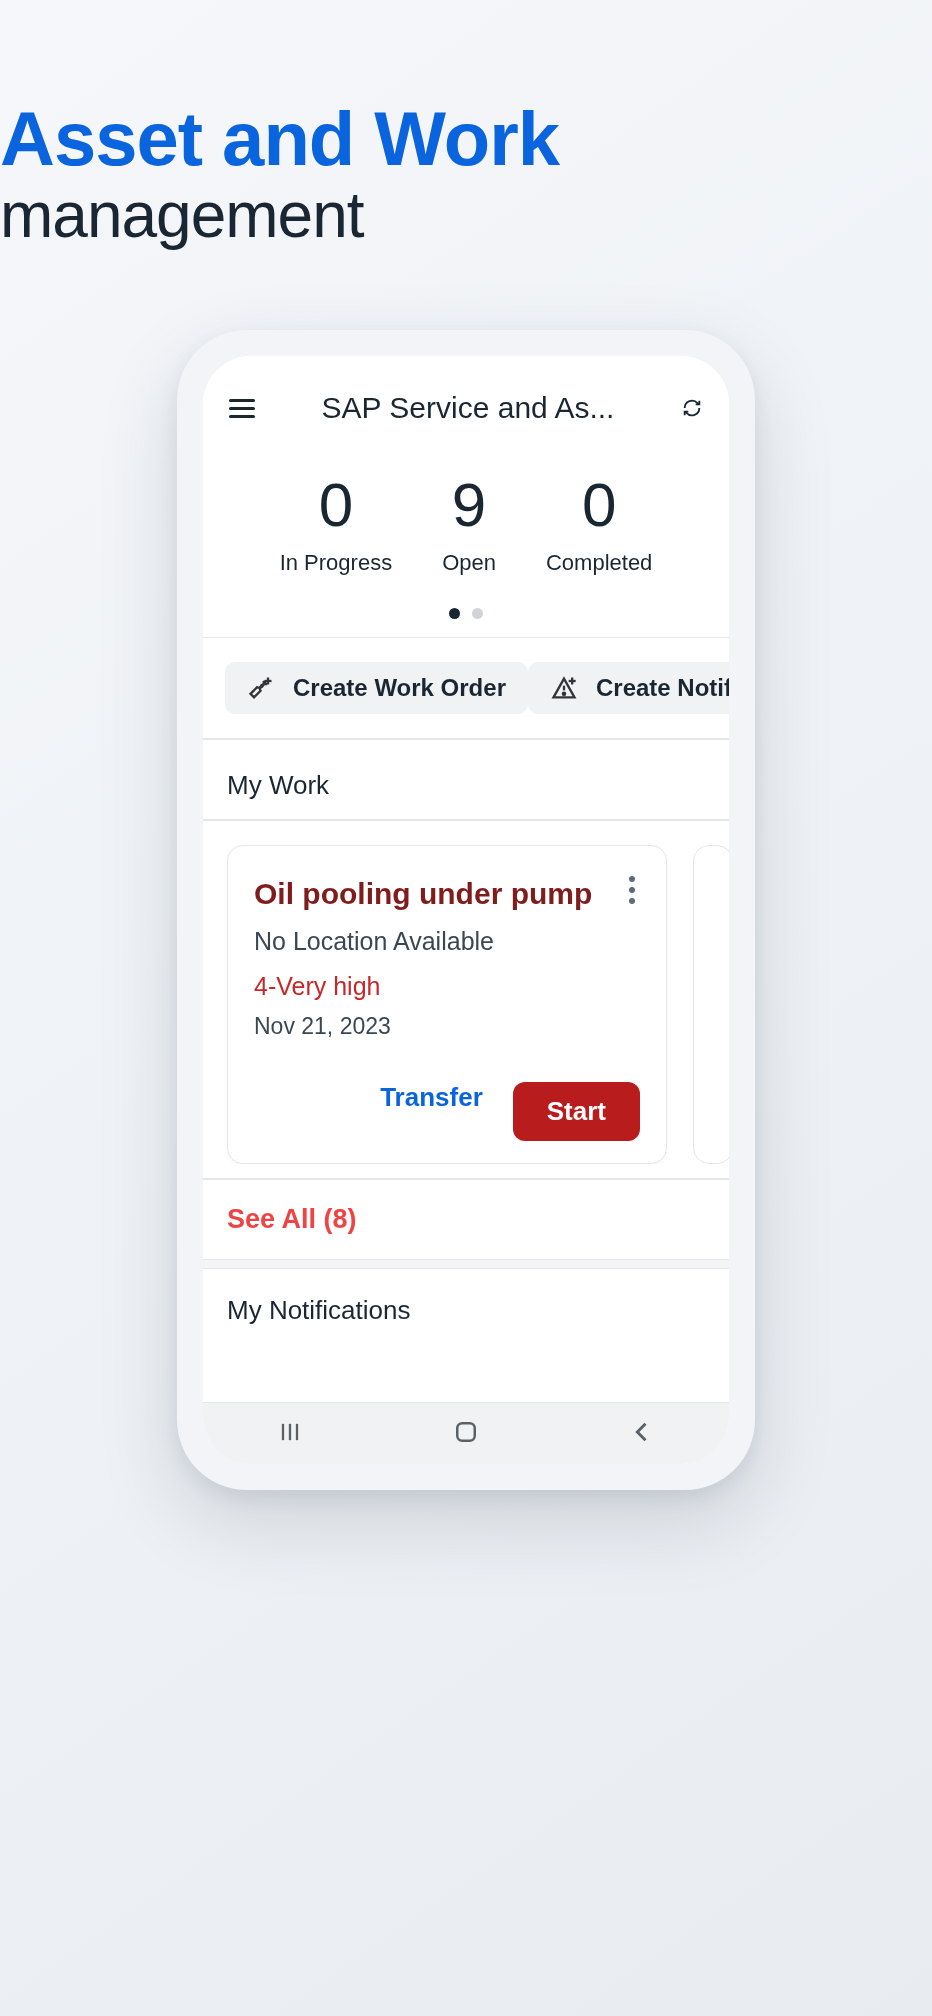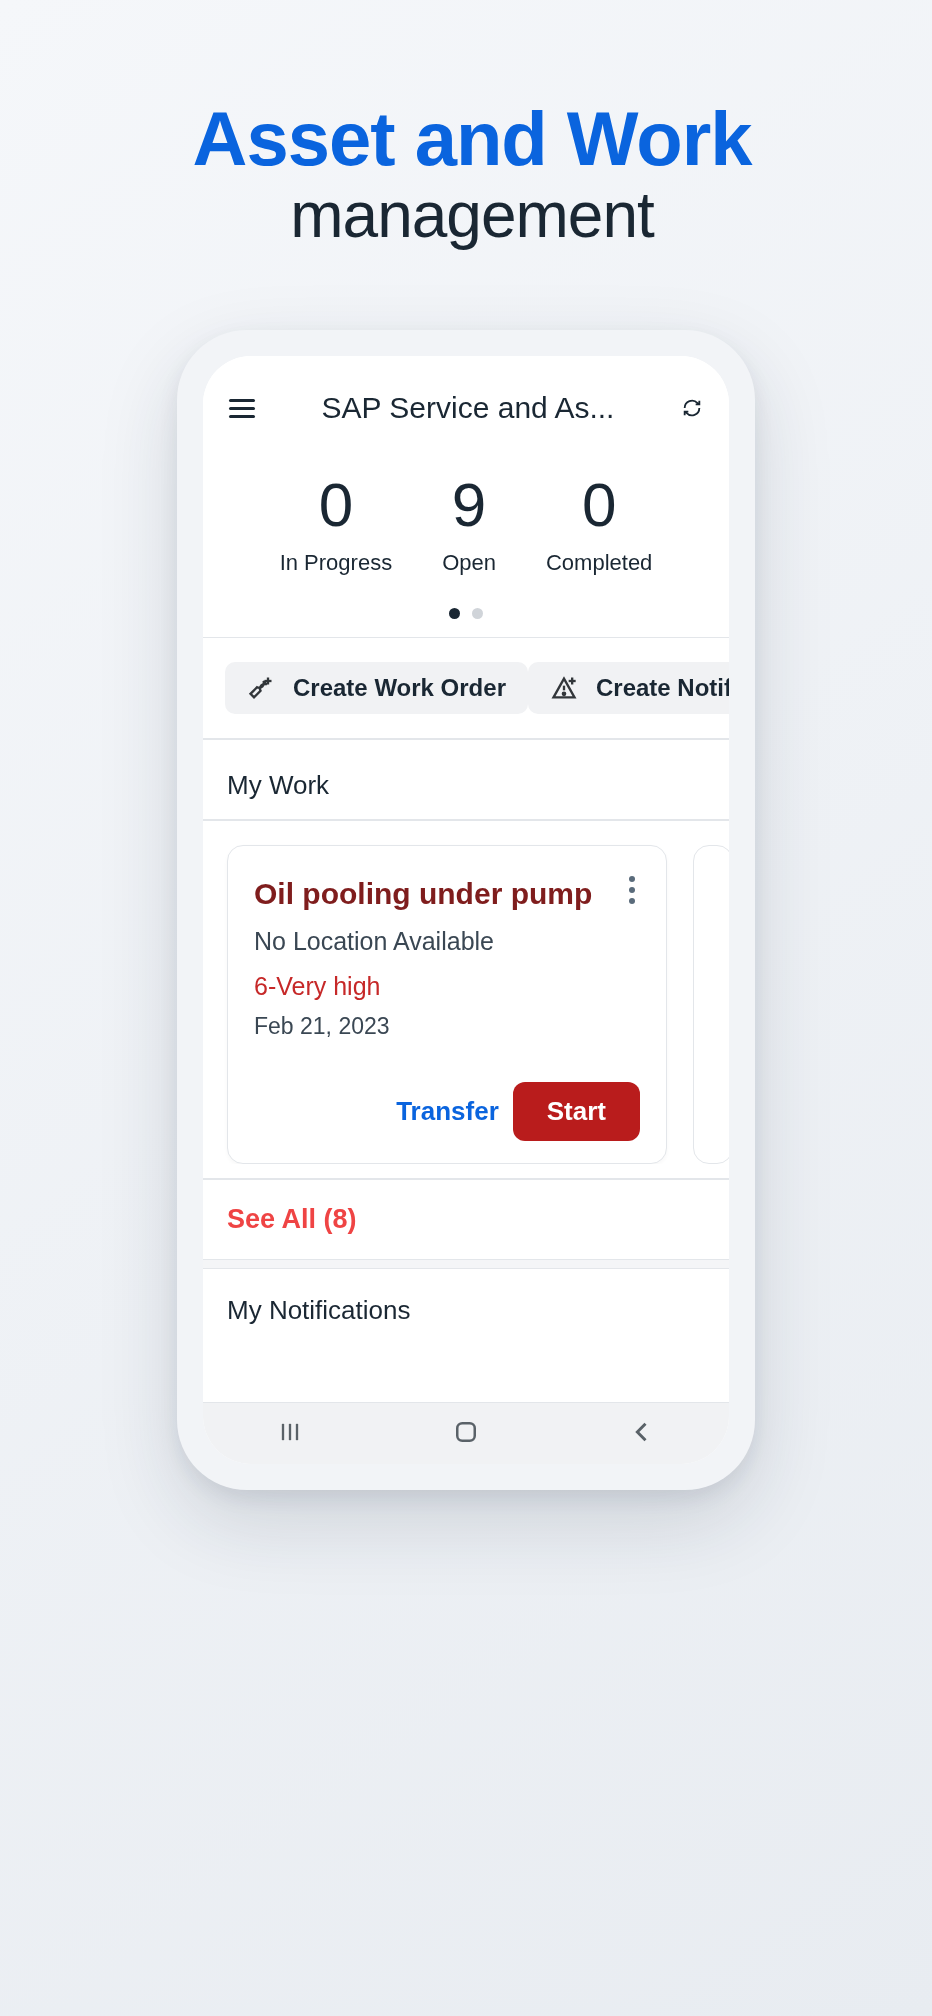--- a/index.html
+++ b/index.html
@@ -5,23 +5,22 @@
   * { margin: 0; padding: 0; box-sizing: border-box; }
   body {
     width: 932px;
     height: 2016px;
     background: linear-gradient(145deg, #f5f7fa 0%, #e8ecf1 100%);
     font-family: -apple-system, BlinkMacSystemFont, "Segoe UI", Arial, sans-serif;
     overflow: hidden;
     position: relative;
   }
   .page-title {
-    text-align: center;
+    text-align: left;
     padding-top: 95px;
-    padding-left: 12px;
   }
   .page-title .line1 {
     font-size: 76px;
     font-weight: 700;
     color: #0a64de;
     letter-spacing: -1px;
   }
   .page-title .line2 {
     font-size: 64px;
     font-weight: 400;
@@ -209,22 +208,22 @@
     margin-top: 16px;
   }
   .card-date {
     font-size: 23px;
     color: #3a4753;
     margin-top: 12px;
   }
   .card-actions {
     display: flex;
     justify-content: flex-end;
-    align-items: center;
-    gap: 14px;
+    align-items: flex-start;
+    gap: 30px;
     margin-top: 42px;
   }
   .btn-text {
     font-size: 26px;
     font-weight: 700;
     color: #0a64de;
     cursor: pointer;
   }
   .btn-primary {
     background: #b91c1c;
@@ -343,22 +342,22 @@
 
     <div class="work-scroll">
       <div class="work-card">
         <div class="kebab">
           <span></span>
             <span></span>
             <span></span>
         </div>
         <div class="card-title">Oil pooling under pump</div>
         <div class="card-location">No Location Available</div>
-        <div class="card-priority">6-Very high</div>
-        <div class="card-date">Feb 21, 2023</div>
+        <div class="card-priority">4-Very high</div>
+        <div class="card-date">Nov 21, 2023</div>
         <div class="card-actions">
           <div class="btn-text">Transfer</div>
           <div class="btn-primary">Start</div>
         </div>
       </div>
       <div class="next-card"></div>
     </div>
 
     <div class="see-all-wrap">
       <span class="see-all">See All (8)</span>

